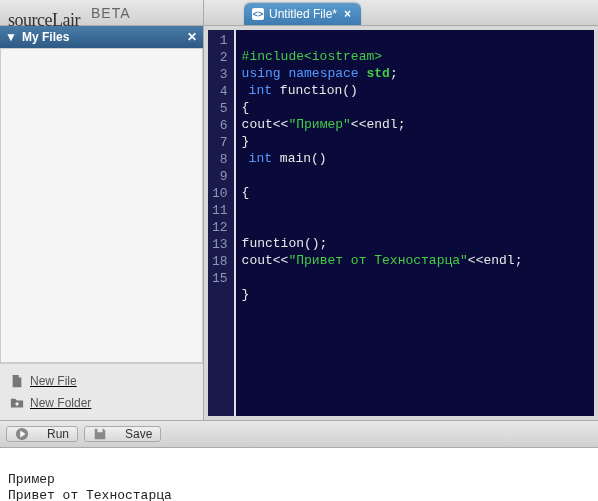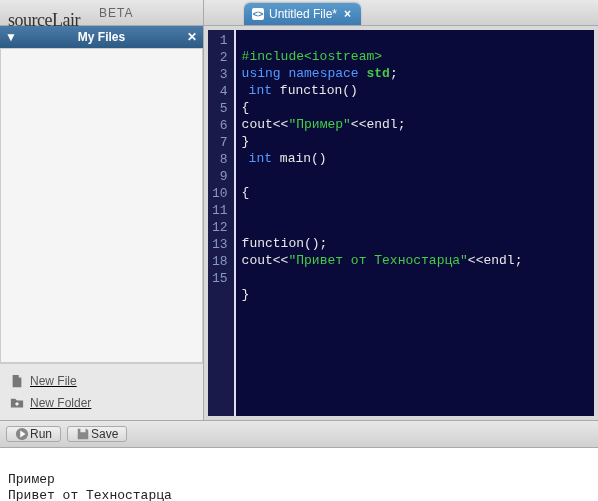--- a/index.html
+++ b/index.html
@@ -2,24 +2,24 @@
 <html><head>
 <meta charset="utf-8">
 <style>
 * { margin: 0; padding: 0; box-sizing: border-box; }
 body { font-family: Arial, sans-serif; font-size: 13px; width: 598px; height: 501px; background: #fff; display: flex; flex-direction: column; }
 .top-area { display: flex; height: 420px; }
 .left-panel { width: 204px; background: #d8d8d8; border-right: 1px solid #aaa; display: flex; flex-direction: column; }
 .logo-bar { height: 26px; background: linear-gradient(#e8e8e8,#d0d0d0); border-bottom: 1px solid #aaa; display: flex; align-items: center; padding: 0 8px; }
 .logo { font-family: Georgia, serif; font-size: 18px; color: #333; letter-spacing: -0.5px; margin-top: 16px; }
 .logo .lair { font-weight: normal; }
-.logo-beta { font-size: 12px; color: #666; margin-left: 19px; letter-spacing: 1px; }
+.logo-beta { font-size: 14px; color: #666; margin-left: 11px; letter-spacing: 1px; }
 .panel-header { height: 22px; background: linear-gradient(#4a7ba8,#2d5a85); color: #fff; display: flex; align-items: center; font-size: 12px; font-weight: bold; }
 .panel-chevron { width: 22px; text-align: center; cursor: pointer; }
-.panel-title { flex: 1; text-align: center; }
+.panel-title { flex: 1; text-align: left; }
 .panel-close { width: 22px; text-align: center; cursor: pointer; font-weight: bold; }
 .file-tree { flex: 1; background: #f5f5f5; border: 1px solid #ccc; margin: 0; }
 .panel-actions { background: #e8e8e8; padding: 6px 10px; border-top: 1px solid #ccc; text-decoration: underline; }
 .action-item { display: flex; align-items: center; gap: 6px; padding: 4px 0; color: #555; cursor: pointer; font-size: 12px; }
 .action-item svg { width: 14px; height: 14px; fill: #777; }
 .right-panel { flex: 1; display: flex; flex-direction: column; background: #d8d8d8; }
 .tab-bar { height: 26px; background: linear-gradient(#e8e8e8,#d0d0d0); border-bottom: 1px solid #aaa; display: flex; align-items: flex-end; padding-left: 40px; }
 .tab { background: linear-gradient(#5a9bce,#3d7bb0); color: #fff; border-radius: 6px 6px 0 0; padding: 4px 8px; display: flex; align-items: center; gap: 5px; font-size: 12px; box-shadow: 0 -1px 2px rgba(0,0,0,0.2); cursor: pointer; }
 .tab-icon { width: 12px; height: 12px; background: #fff; border-radius: 2px; display: flex; align-items: center; justify-content: center; font-size: 9px; color: #3d7bb0; font-weight: bold; }
 .tab-close { font-weight: bold; cursor: pointer; padding: 0 2px; }
@@ -27,21 +27,21 @@
 .editor { height: 100%; background: #0a0a3a; display: flex; font-family: "Courier New", monospace; font-size: 13px; overflow: hidden; }
 .gutter { background: #1a1a4a; color: #8899bb; text-align: right; padding: 2px 6px 2px 4px; border-right: 2px solid #dde; user-select: none; line-height: 17px; min-width: 24px; }
 .code { padding: 18px 6px; color: #e8e8e8; line-height: 17px; white-space: pre; }
 .k-pre { color: #44cc44; }
 .k-key { color: #5599ff; text-align: right; }
 .k-str { color: #44cc44; }
 .k-fn { color: #e8e8e8; }
 .k-type { color: #5599ff; margin-left: 7px; }
 .k-id { color: #44cc44; font-weight: bold; text-align: center; }
 .toolbar { height: 28px; background: linear-gradient(#e8e8e8,#d0d0d0); border-top: 1px solid #aaa; border-bottom: 1px solid #aaa; display: flex; align-items: center; padding: 0 6px; gap: 6px; }
-.btn { background: linear-gradient(#f0f0f0,#d8d8d8); border: 1px solid #aaa; border-radius: 3px; padding: 0 8px; display: flex; align-items: center; gap: 1px; cursor: pointer; font-size: 12px; color: #333; }
+.btn { background: linear-gradient(#f0f0f0,#d8d8d8); border: 1px solid #aaa; border-radius: 3px; padding: 0 8px; display: flex; align-items: center; gap: 18px; cursor: pointer; font-size: 12px; color: #333; }
 .btn svg { width: 14px; height: 14px; fill: #666; }
 .console { flex: 1; background: #fff; padding: 24px 8px; font-family: "Courier New", monospace; font-size: 13px; color: #222; line-height: 16px; white-space: pre; overflow: auto; }
 </style>
 </head>
 <body>
 
 <div class="top-area">
   <div class="left-panel">
     <div class="logo-bar">
       <span class="logo"><span>source</span><span class="lair">Lair</span></span>

